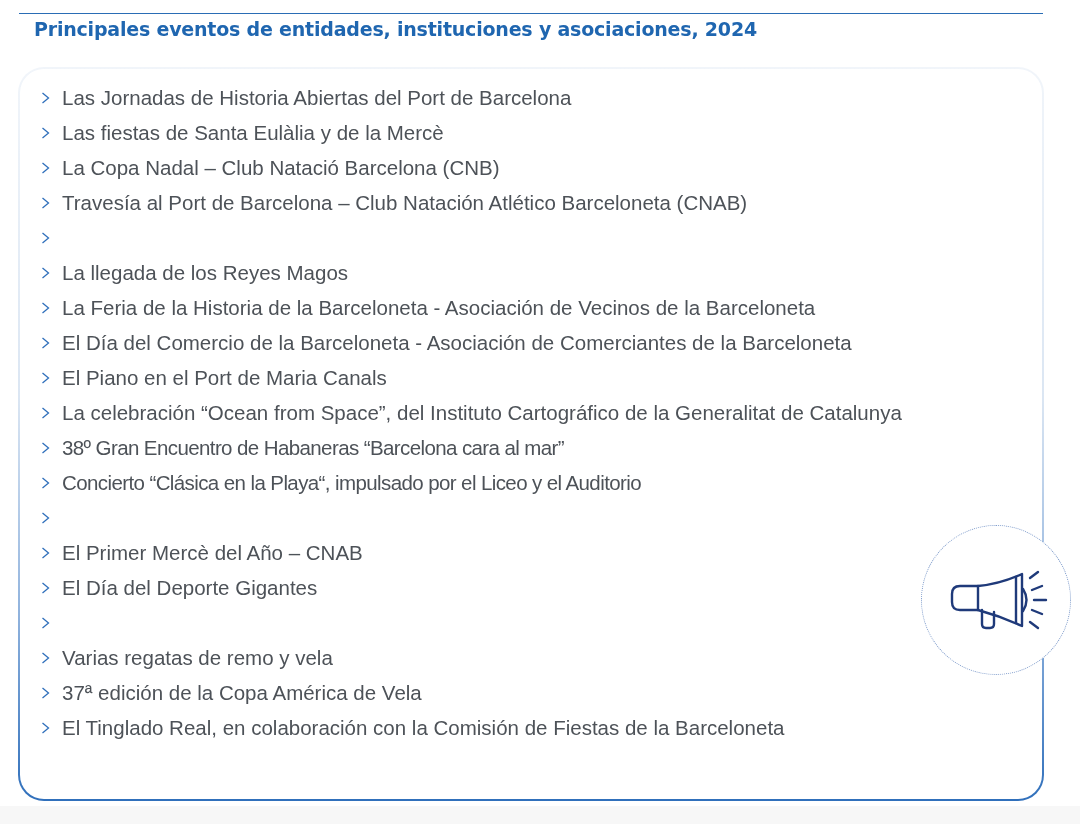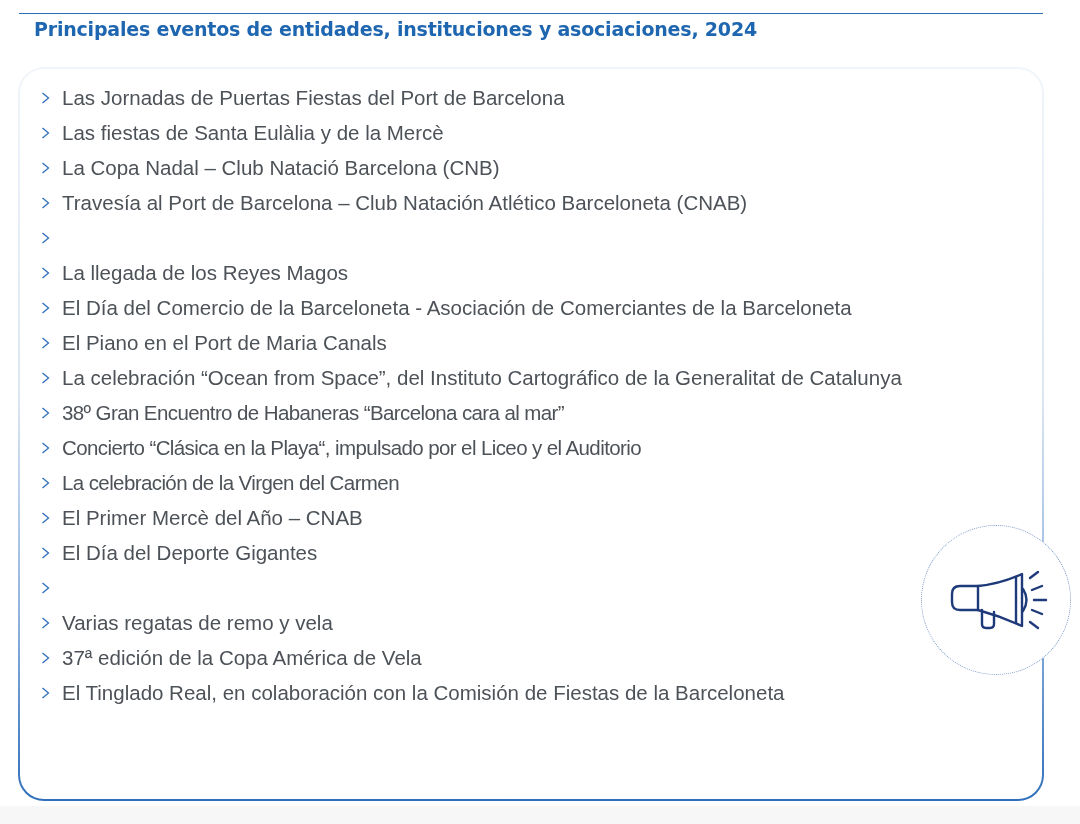--- a/index.html
+++ b/index.html
@@ -67,21 +67,21 @@
   <div class="box-inner"></div>
 </div>
 
 <ul class="event-list">
   <li class="event-item">
     <span class="chevron">
         <svg viewBox="0 0 9 12">
           <polyline points="1.5,1 7.5,6 1.5,11" fill="none" stroke="#2f6fbb" stroke-width="1.3"></polyline>
         </svg>
       </span>
-    <span class="event-text">Las Jornadas de Puertas Fiestas del Port de Barcelona</span>
+    <span class="event-text">Las Jornadas de Historia Abiertas del Port de Barcelona</span>
   </li>
   <li class="event-item">
     <span class="chevron">
         <svg viewBox="0 0 9 12">
           <polyline points="1.5,1 7.5,6 1.5,11" fill="none" stroke="#2f6fbb" stroke-width="1.3"></polyline>
         </svg>
       </span>
     <span class="event-text">Las fiestas de Santa Eulàlia y de la Mercè</span>
   </li>
   <li class="event-item">
@@ -114,20 +114,28 @@
         </svg>
       </span>
     <span class="event-text">La llegada de los Reyes Magos</span>
   </li>
   <li class="event-item">
     <span class="chevron">
         <svg viewBox="0 0 9 12">
           <polyline points="1.5,1 7.5,6 1.5,11" fill="none" stroke="#2f6fbb" stroke-width="1.3"></polyline>
         </svg>
       </span>
+    <span class="event-text">La Feria de la Historia de la Barceloneta - Asociación de Vecinos de la Barceloneta</span>
+  </li>
+  <li class="event-item">
+    <span class="chevron">
+        <svg viewBox="0 0 9 12">
+          <polyline points="1.5,1 7.5,6 1.5,11" fill="none" stroke="#2f6fbb" stroke-width="1.3"></polyline>
+        </svg>
+      </span>
     <span class="event-text">El Día del Comercio de la Barceloneta - Asociación de Comerciantes de la Barceloneta</span>
   </li>
   <li class="event-item">
     <span class="chevron">
         <svg viewBox="0 0 9 12">
           <polyline points="1.5,1 7.5,6 1.5,11" fill="none" stroke="#2f6fbb" stroke-width="1.3"></polyline>
         </svg>
       </span>
     <span class="event-text">El Piano en el Port de Maria Canals</span>
   </li>
@@ -154,21 +162,20 @@
         </svg>
       </span>
     <span class="event-text">Concierto “Clásica en la Playa“, impulsado por el Liceo y el Auditorio</span>
   </li>
   <li class="event-item condensed">
     <span class="chevron">
         <svg viewBox="0 0 9 12">
           <polyline points="1.5,1 7.5,6 1.5,11" fill="none" stroke="#2f6fbb" stroke-width="1.3"></polyline>
         </svg>
       </span>
-    <span class="event-text">La celebración de la Virgen del Carmen</span>
   </li>
   <li class="event-item">
     <span class="chevron">
         <svg viewBox="0 0 9 12">
           <polyline points="1.5,1 7.5,6 1.5,11" fill="none" stroke="#2f6fbb" stroke-width="1.3"></polyline>
         </svg>
       </span>
     <span class="event-text">El Primer Mercè del Año – CNAB</span>
   </li>
   <li class="event-item">

